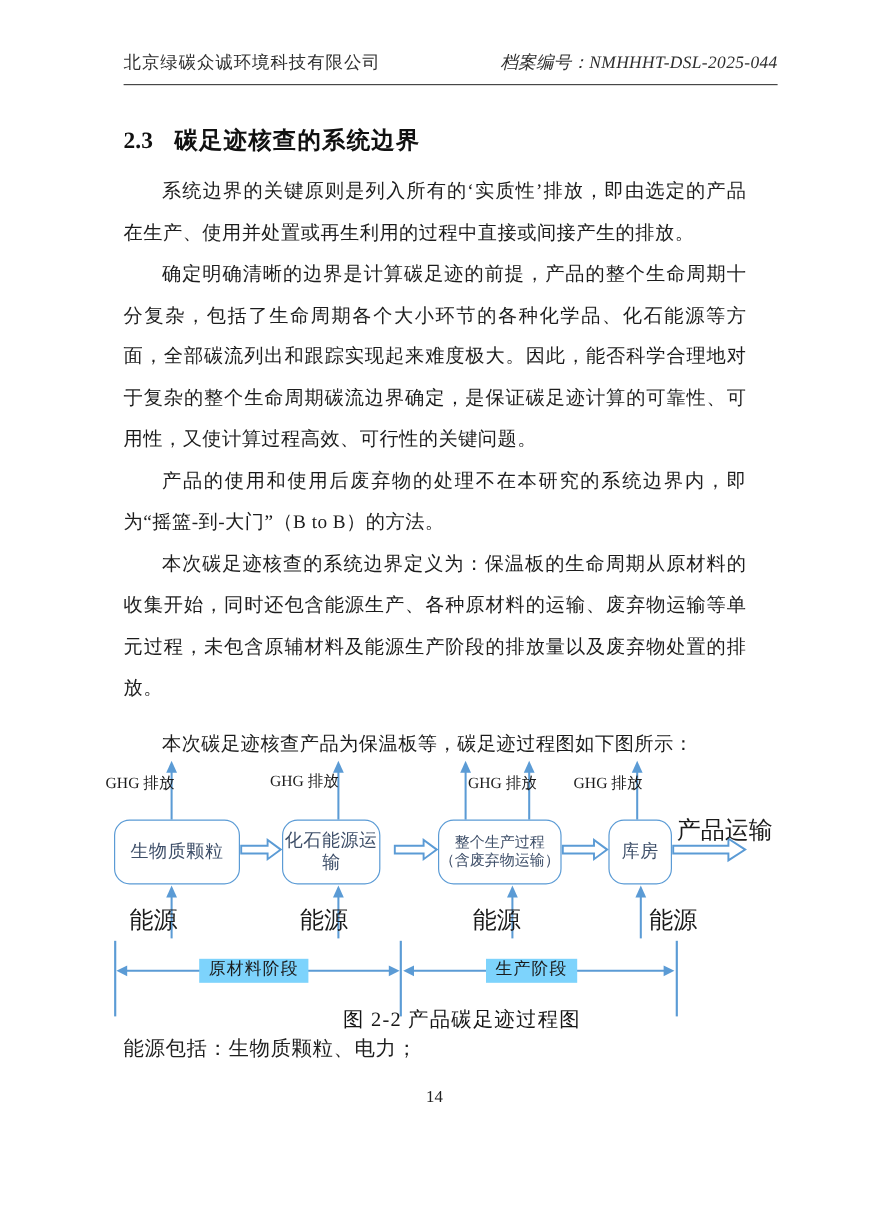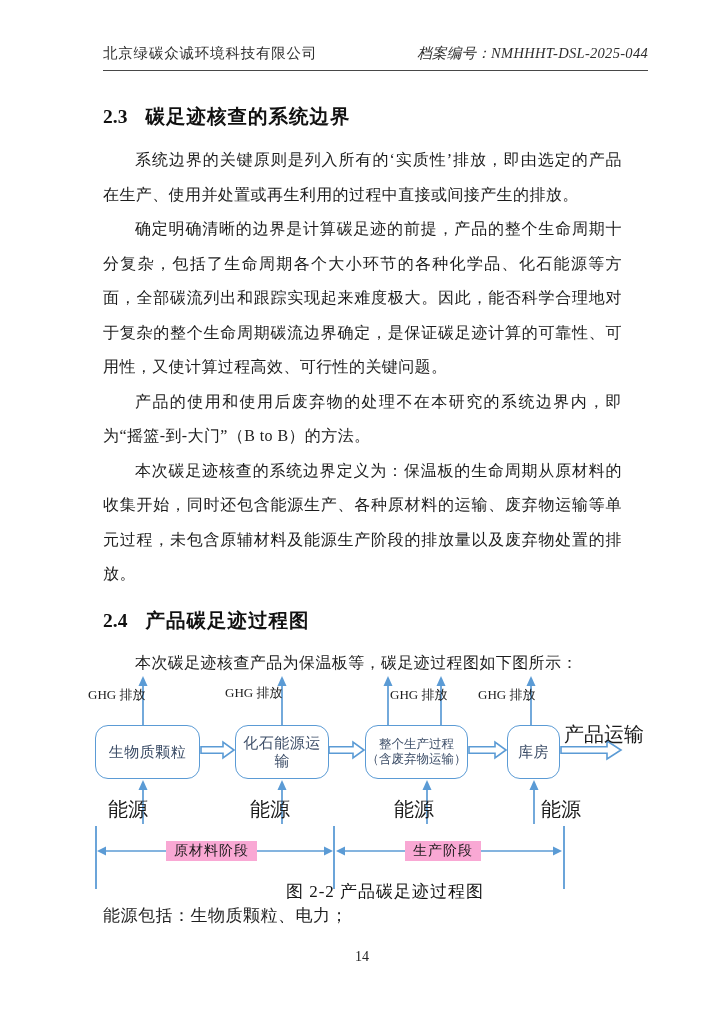--- a/index.html
+++ b/index.html
@@ -48,21 +48,21 @@
     position:absolute; top:41px; height:54px;
     border:1.6px solid #5b9bd5; border-radius:13px; background:#fff;
     display:flex; flex-direction:column; align-items:center; justify-content:center;
     color:#3d4e68; text-align:center;
   }
   .fbox .l1 { font-size:15px; line-height:18px; letter-spacing:0.5px; }
   .fbox.small .l1, .fbox.small .l2 { font-size:12.5px; line-height:15px; letter-spacing:0; }
   .fbox .l2 { font-size:15px; line-height:18px; }
   .stage {
     position:absolute; top:157px; height:20px; line-height:20px;
-    background:#f9a8d4; padding:0 8px; font-size:14px; letter-spacing:1px; color:#1a1a1a;
+    background:#7dd3fc; padding:0 8px; font-size:14px; letter-spacing:1px; color:#1a1a1a;
   }
   .caption {
     position:absolute; top:196px; left:0; right:0;
     text-align:center; padding-left:46px;
     font-size:17px; letter-spacing:1px; color:#151515;
   }
 
   .note { margin-top:2px; font-size:17px; letter-spacing:0.5px; }
   .pageno { margin-top:22px; text-align:center; font-size:14px; color:#222; }
 </style>
@@ -79,23 +79,20 @@
 
   <div class="content">
     <div class="sec">
       <span class="num">2.3</span><span>碳足迹核查的系统边界</span>
     </div>
     <p class="body first">系统边界的关键原则是列入所有的‘实质性’排放，即由选定的产品在生产、使用并处置或再生利用的过程中直接或间接产生的排放。</p>
     <p class="body">确定明确清晰的边界是计算碳足迹的前提，产品的整个生命周期十分复杂，包括了生命周期各个大小环节的各种化学品、化石能源等方面，全部碳流列出和跟踪实现起来难度极大。因此，能否科学合理地对于复杂的整个生命周期碳流边界确定，是保证碳足迹计算的可靠性、可用性，又使计算过程高效、可行性的关键问题。</p>
     <p class="body">产品的使用和使用后废弃物的处理不在本研究的系统边界内，即为“摇篮-到-大门”（B to B）的方法。</p>
     <p class="body">本次碳足迹核查的系统边界定义为：保温板的生命周期从原材料的收集开始，同时还包含能源生产、各种原材料的运输、废弃物运输等单元过程，未包含原辅材料及能源生产阶段的排放量以及废弃物处置的排放。</p>
 
-    <div class="sec sec24">
-      <span class="num">2.4</span><span>产品碳足迹过程图</span>
-    </div>
     <p class="body lead">本次碳足迹核查产品为保温板等，碳足迹过程图如下图所示：</p>
   </div>
 
   <div class="diagram">
     <svg width="724" height="230" viewBox="0 0 724 230">
 
       <g stroke="#5b9bd5" stroke-width="1.7">
         <line x1="143" y1="51" x2="143" y2="10"></line>
         <line x1="282" y1="51" x2="282" y2="10"></line>
         <line x1="388" y1="51" x2="388" y2="10"></line>
@@ -147,21 +144,21 @@
     </svg>
 
     <span class="dlabel" style="left:88px;top:3px">GHG 排放</span>
     <span class="dlabel" style="left:225px;top:1px">GHG 排放</span>
     <span class="dlabel" style="left:390px;top:3px">GHG 排放</span>
     <span class="dlabel" style="left:478px;top:3px">GHG 排放</span>
 
     <div class="fbox" style="left:95px;width:105px">
       <span class="l1">生物质颗粒</span>
     </div>
-    <div class="fbox" style="left:235px;width:94px">
+    <div class="fbox" style="left:235px;width:82px">
       <span class="l1">化石能源运</span>
       <span class="l2">输</span>
     </div>
     <div class="fbox small" style="left:365px;width:103px">
       <span class="l1">整个生产过程</span>
       <span class="l2">（含废弃物运输）</span>
     </div>
     <div class="fbox" style="left:507px;width:53px;letter-spacing:2px">
       <span class="l1">库房</span>
     </div>

